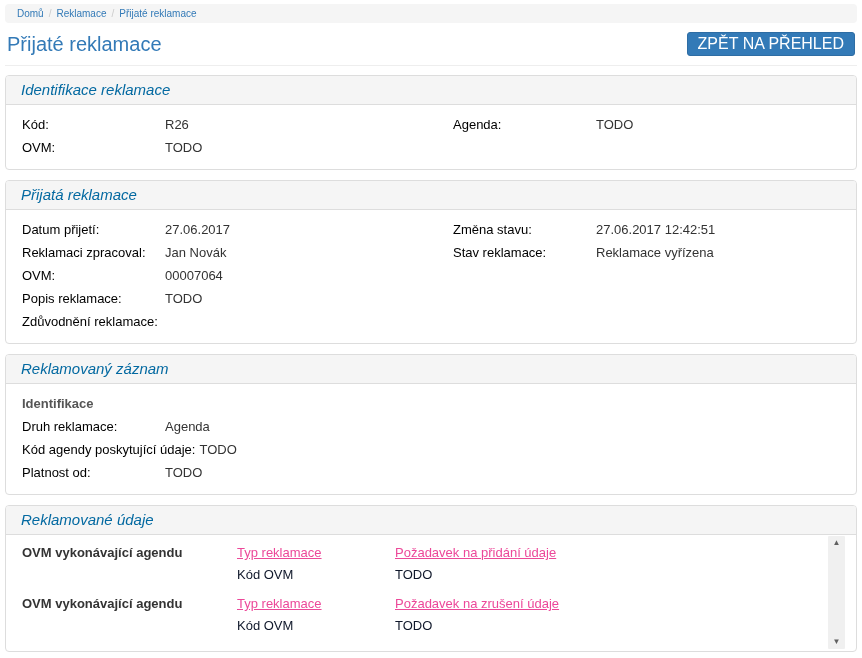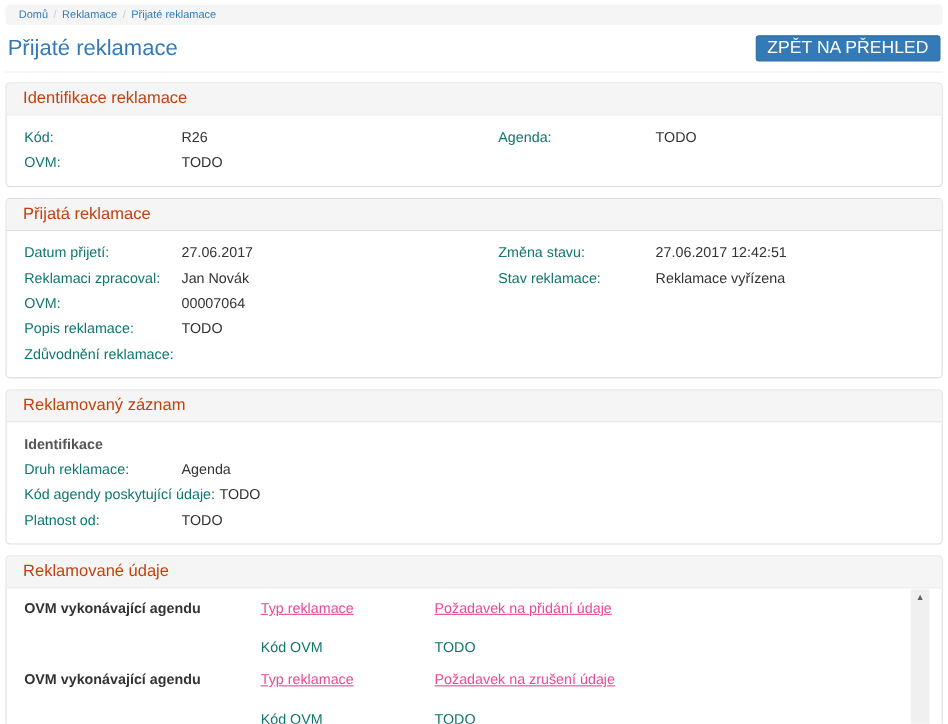--- a/index.html
+++ b/index.html
@@ -57,45 +57,46 @@
     border: 1px solid #ddd;
     border-radius: 4px;
     background: #fff;
     margin-bottom: 10px;
   }
   .panel-heading {
     background: #f5f5f5;
     border-bottom: 1px solid #ddd;
     border-radius: 3px 3px 0 0;
     padding: 5px 15px 6px;
-    color: #c2410c;
+    color: #0369a1;
     font-size: 15px;
     line-height: 17px;
+    font-style: italic;
   }
   .panel-body { padding: 8px 10px 10px; }
   .two-col { display: flex; }
   .two-col .col { width: 50%; }
   .field { display: flex; padding: 3px 0 3px 6px; line-height: 17px; }
   .two-col .col.right .field { padding-left: 22px; }
-  .field .label { flex: 0 0 auto; min-width: 143px; color: #0f766e; padding-right: 4px; }
+  .field .label { flex: 0 0 auto; min-width: 143px; color: #000000; padding-right: 4px; }
   .field .label.bold { color: #555; font-weight: bold; }
   .field .value { color: #333; }
 
   
   .scroll-wrap { display: flex; align-items: stretch; }
   .scroll-content { flex: 1; padding: 6px 0 8px 16px; min-height: 86px; }
   .claim-row {
     display: grid;
     grid-template-columns: 215px 158px 1fr;
     padding: 3px 0 9px;
     line-height: 17px;
   }
   .claim-subject { font-weight: bold; color: #333; }
   .claim-line1 { text-decoration: underline; color: #ec4899; }
-  .claim-line2 { color: #0f766e; margin-top: 19px; }
+  .claim-line2 { color: #0f172a; margin-top: 5px; }
 
   .fake-scrollbar {
     width: 17px;
     background: #f0f0f0;
     display: flex;
     flex-direction: column;
     justify-content: space-between;
     align-items: center;
     margin: 1px 11px 2px 0;
     padding: 3px 0;

